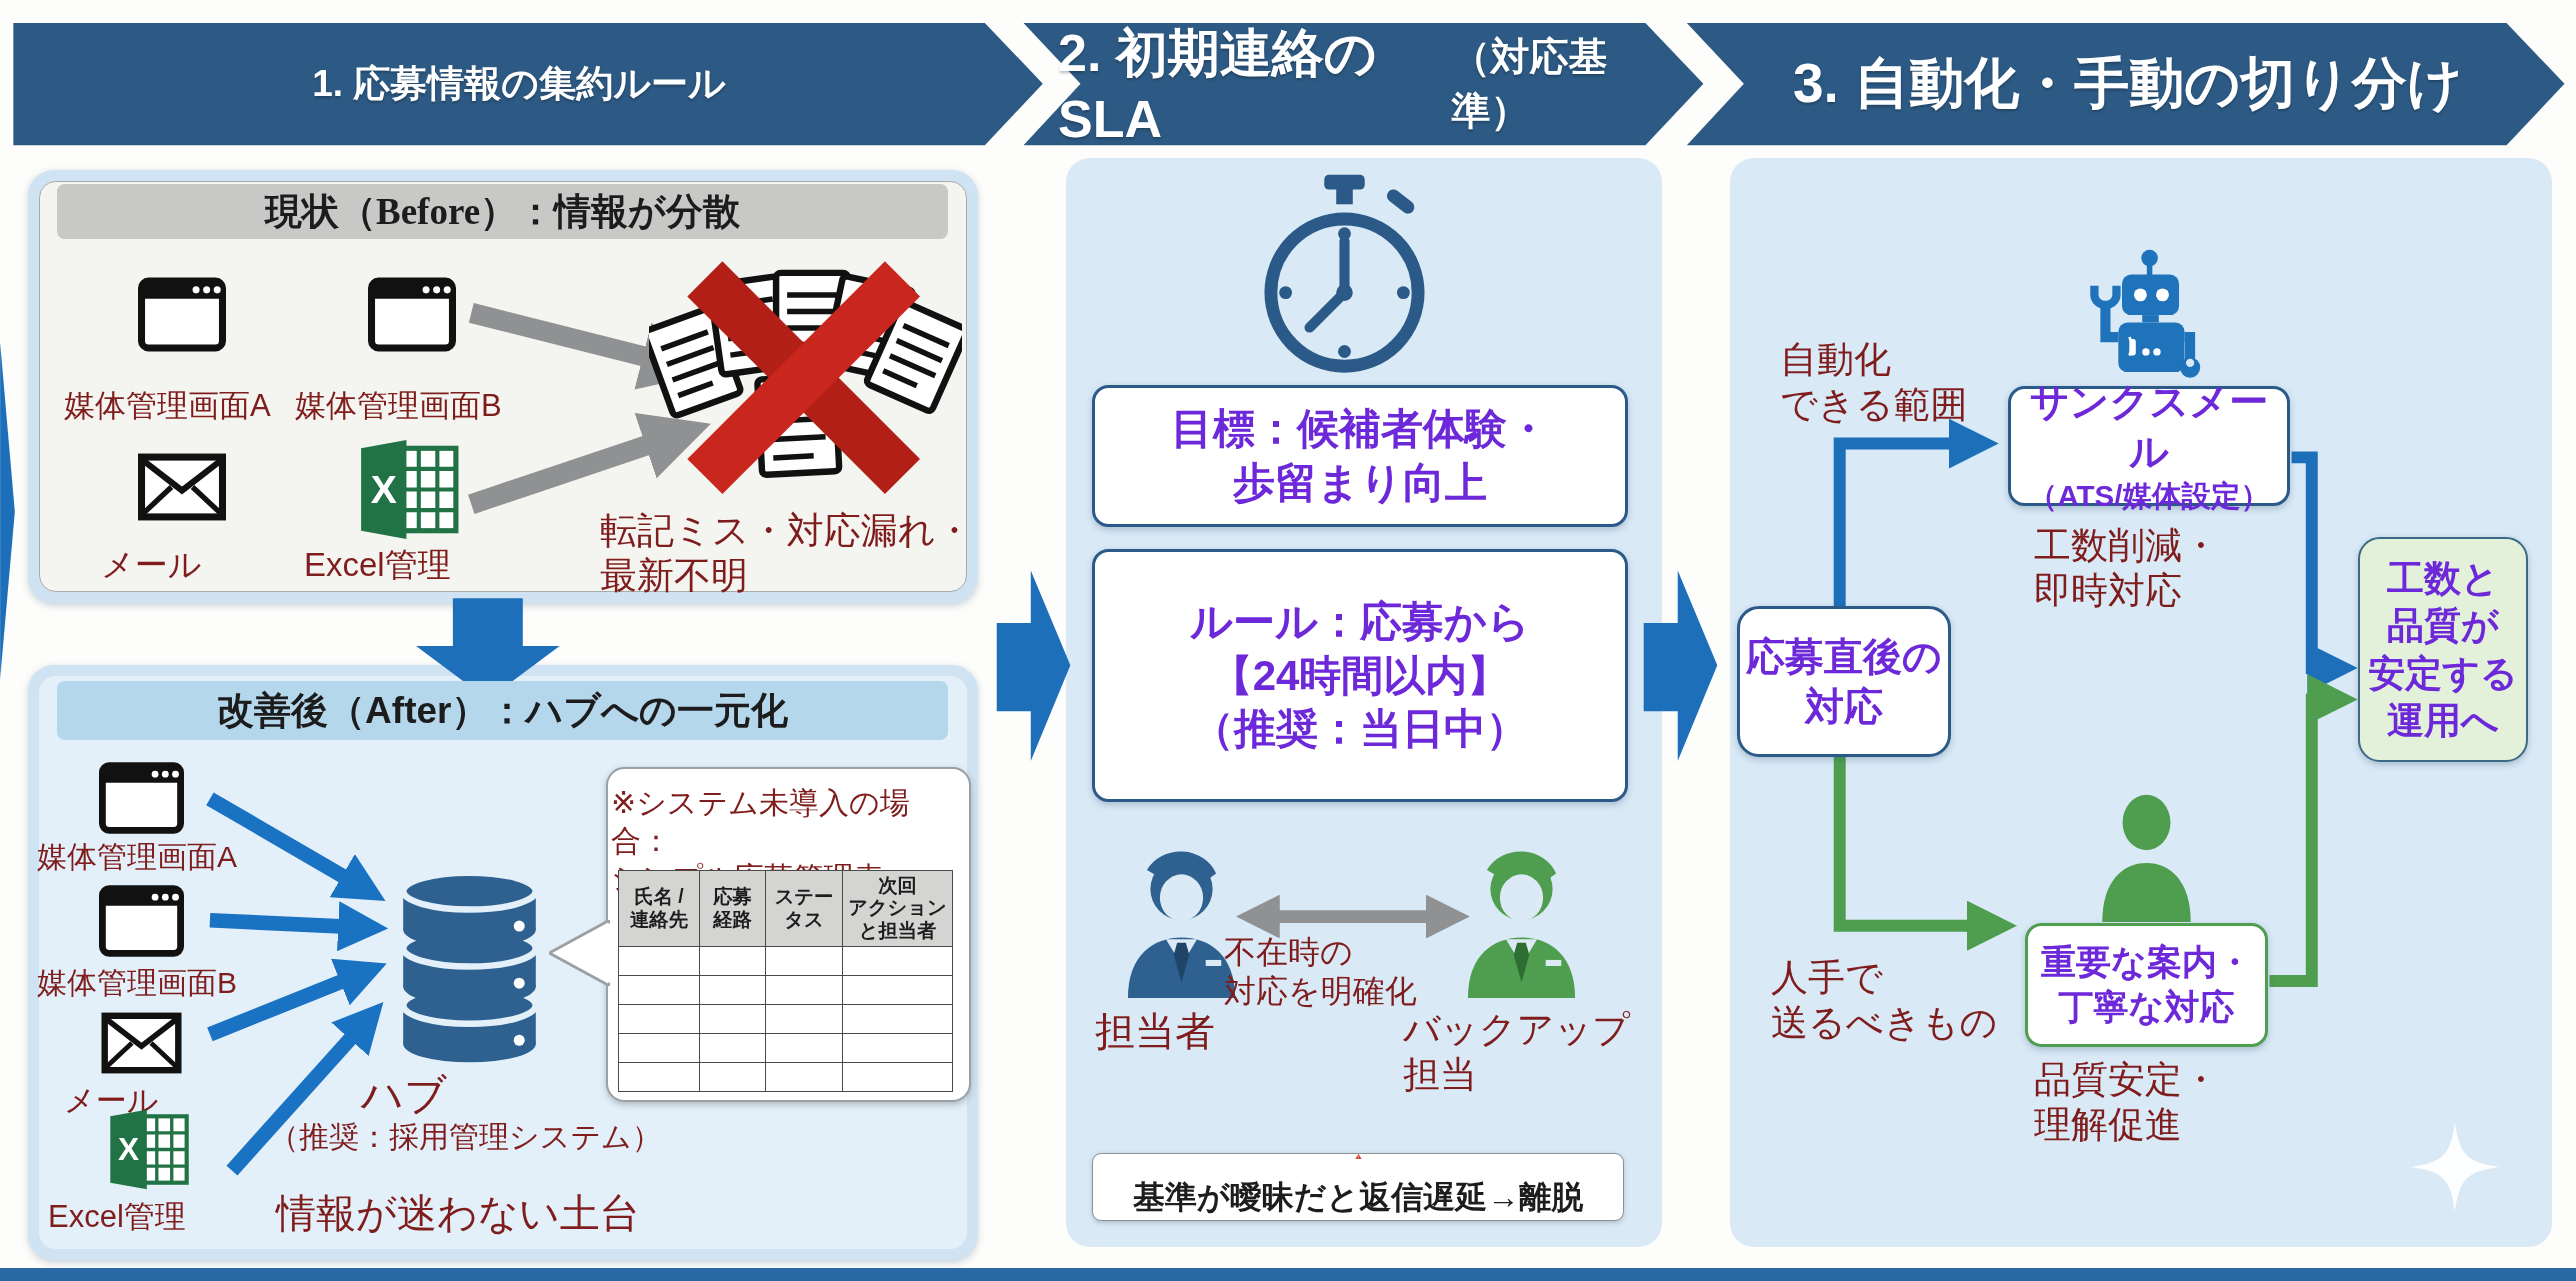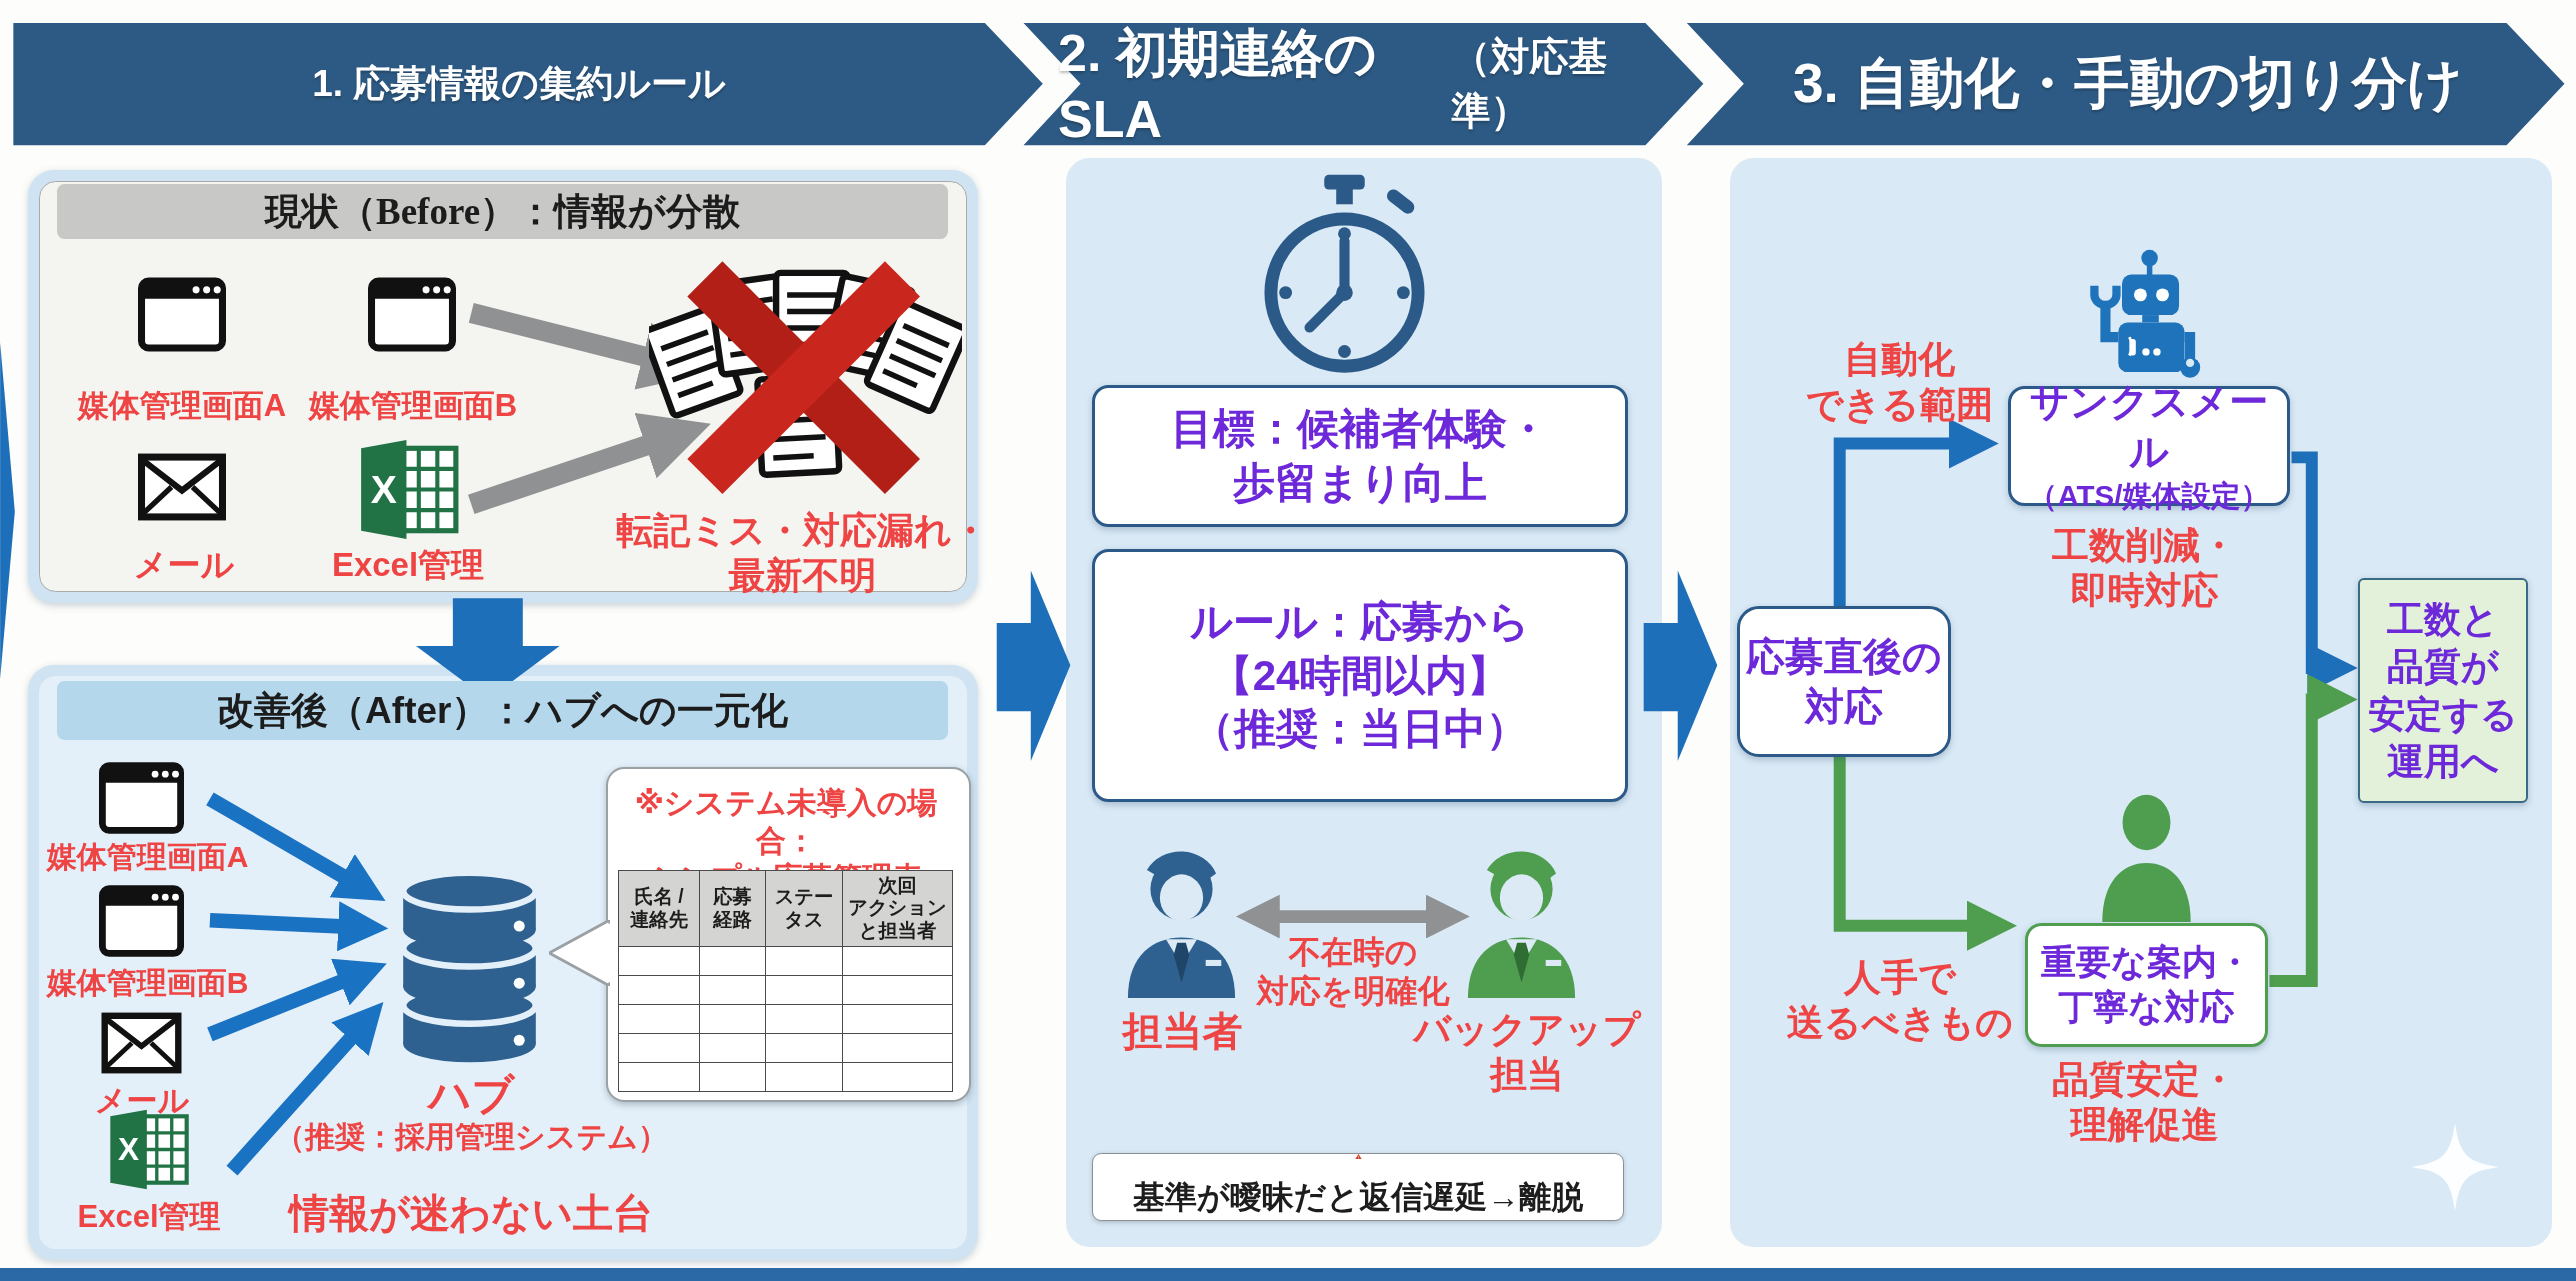--- a/index.html
+++ b/index.html
@@ -1,19 +1,19 @@
 <!DOCTYPE html>
 <html style="font-size:14.7px"><head>
 <meta charset="utf-8">
 <style>
   html,body{margin:0;padding:0;background:#fdfdfb;}
   #page{position:relative;width:2576px;height:1281px;overflow:hidden;background:#fdfdfb;
         font-family:"Liberation Sans","DejaVu Sans",sans-serif;font-weight:bold;color:#1d1d1d;}
   .abs{position:absolute;}
-  .t{position:absolute;font-weight:bold;color:#ef4444;text-align:center;white-space:pre-line;line-height:1.22;}
+  .t{position:absolute;font-weight:normal;color:#7f1d1d;white-space:pre-line;line-height:1.22;}
   .panelbody{position:absolute;background:#d9e9f6;border-radius:24px;}
   .frame{position:absolute;background:#cfe3f2;border-radius:26px;box-shadow:0 2.8px 7.4px rgba(60,90,120,.25);}
   .strip{position:absolute;border-radius:7.4px;display:flex;align-items:center;justify-content:center;
          font-size:37px;font-weight:bold;color:#1c1c1c;}
   .wbox{position:absolute;background:#ffffff;border:3.7px solid #2b5a88;border-radius:16.6px;
         display:flex;flex-direction:column;align-items:center;justify-content:center;text-align:center;
         white-space:pre-line;font-weight:bold;color:#6d28d9;box-shadow:0 2.8px 6.4px rgba(40,70,100,.25);line-height:1.28;}
   .gbox{border-color:#4f9e50;}
   .hdrtext{position:absolute;display:flex;align-items:center;justify-content:center;color:#fff;
            font-weight:bold;text-shadow:0 1.8px 2.8px rgba(0,0,0,.25);}
@@ -375,21 +375,21 @@
 
   <svg class="abs" style="left:2093px;top:793px;" width="107" height="129" viewBox="0 0 116 140">
     <ellipse cx="58" cy="32" rx="26" ry="30" fill="#4f9e50"></ellipse>
     <path d="M10,140 C10,96 32,76 58,76 C84,76 106,96 106,140 Z" fill="#4f9e50"></path>
   </svg>
   <div class="wbox gbox" style="left:2025px;top:923px;width:237px;height:118px;font-size:35px;">重要な案内・
 丁寧な対応</div>
   <div class="t" style="left:2034px;top:1057px;width:221px;font-size:37px;">品質安定・
 理解促進</div>
 
-  <div class="wbox" style="left:2358px;top:578px;width:166px;height:221px;font-size:37px;background:#e3f0da;border:2.8px solid #3a6b84;border-radius:6px;">工数と
+  <div class="wbox" style="left:2358px;top:537px;width:166px;height:221px;font-size:37px;background:#e3f0da;border:2.8px solid #3a6b84;border-radius:22px;">工数と
 品質が
 安定する
 運用へ</div>
 
   <svg class="abs" style="left:2409px;top:1121px;" width="92" height="92" viewBox="-50 -50 100 100">
     <path d="M0,-48 C5,-13 13,-5 48,0 C13,5 5,13 0,48 C-5,13 -13,5 -48,0 C-13,-5 -5,-13 0,-48 Z" fill="#ffffff" opacity="0.95"></path>
   </svg>
 
   <div class="abs" style="left:0;top:1268px;width:2576px;height:13px;background:#2a68a6;"></div>
 

